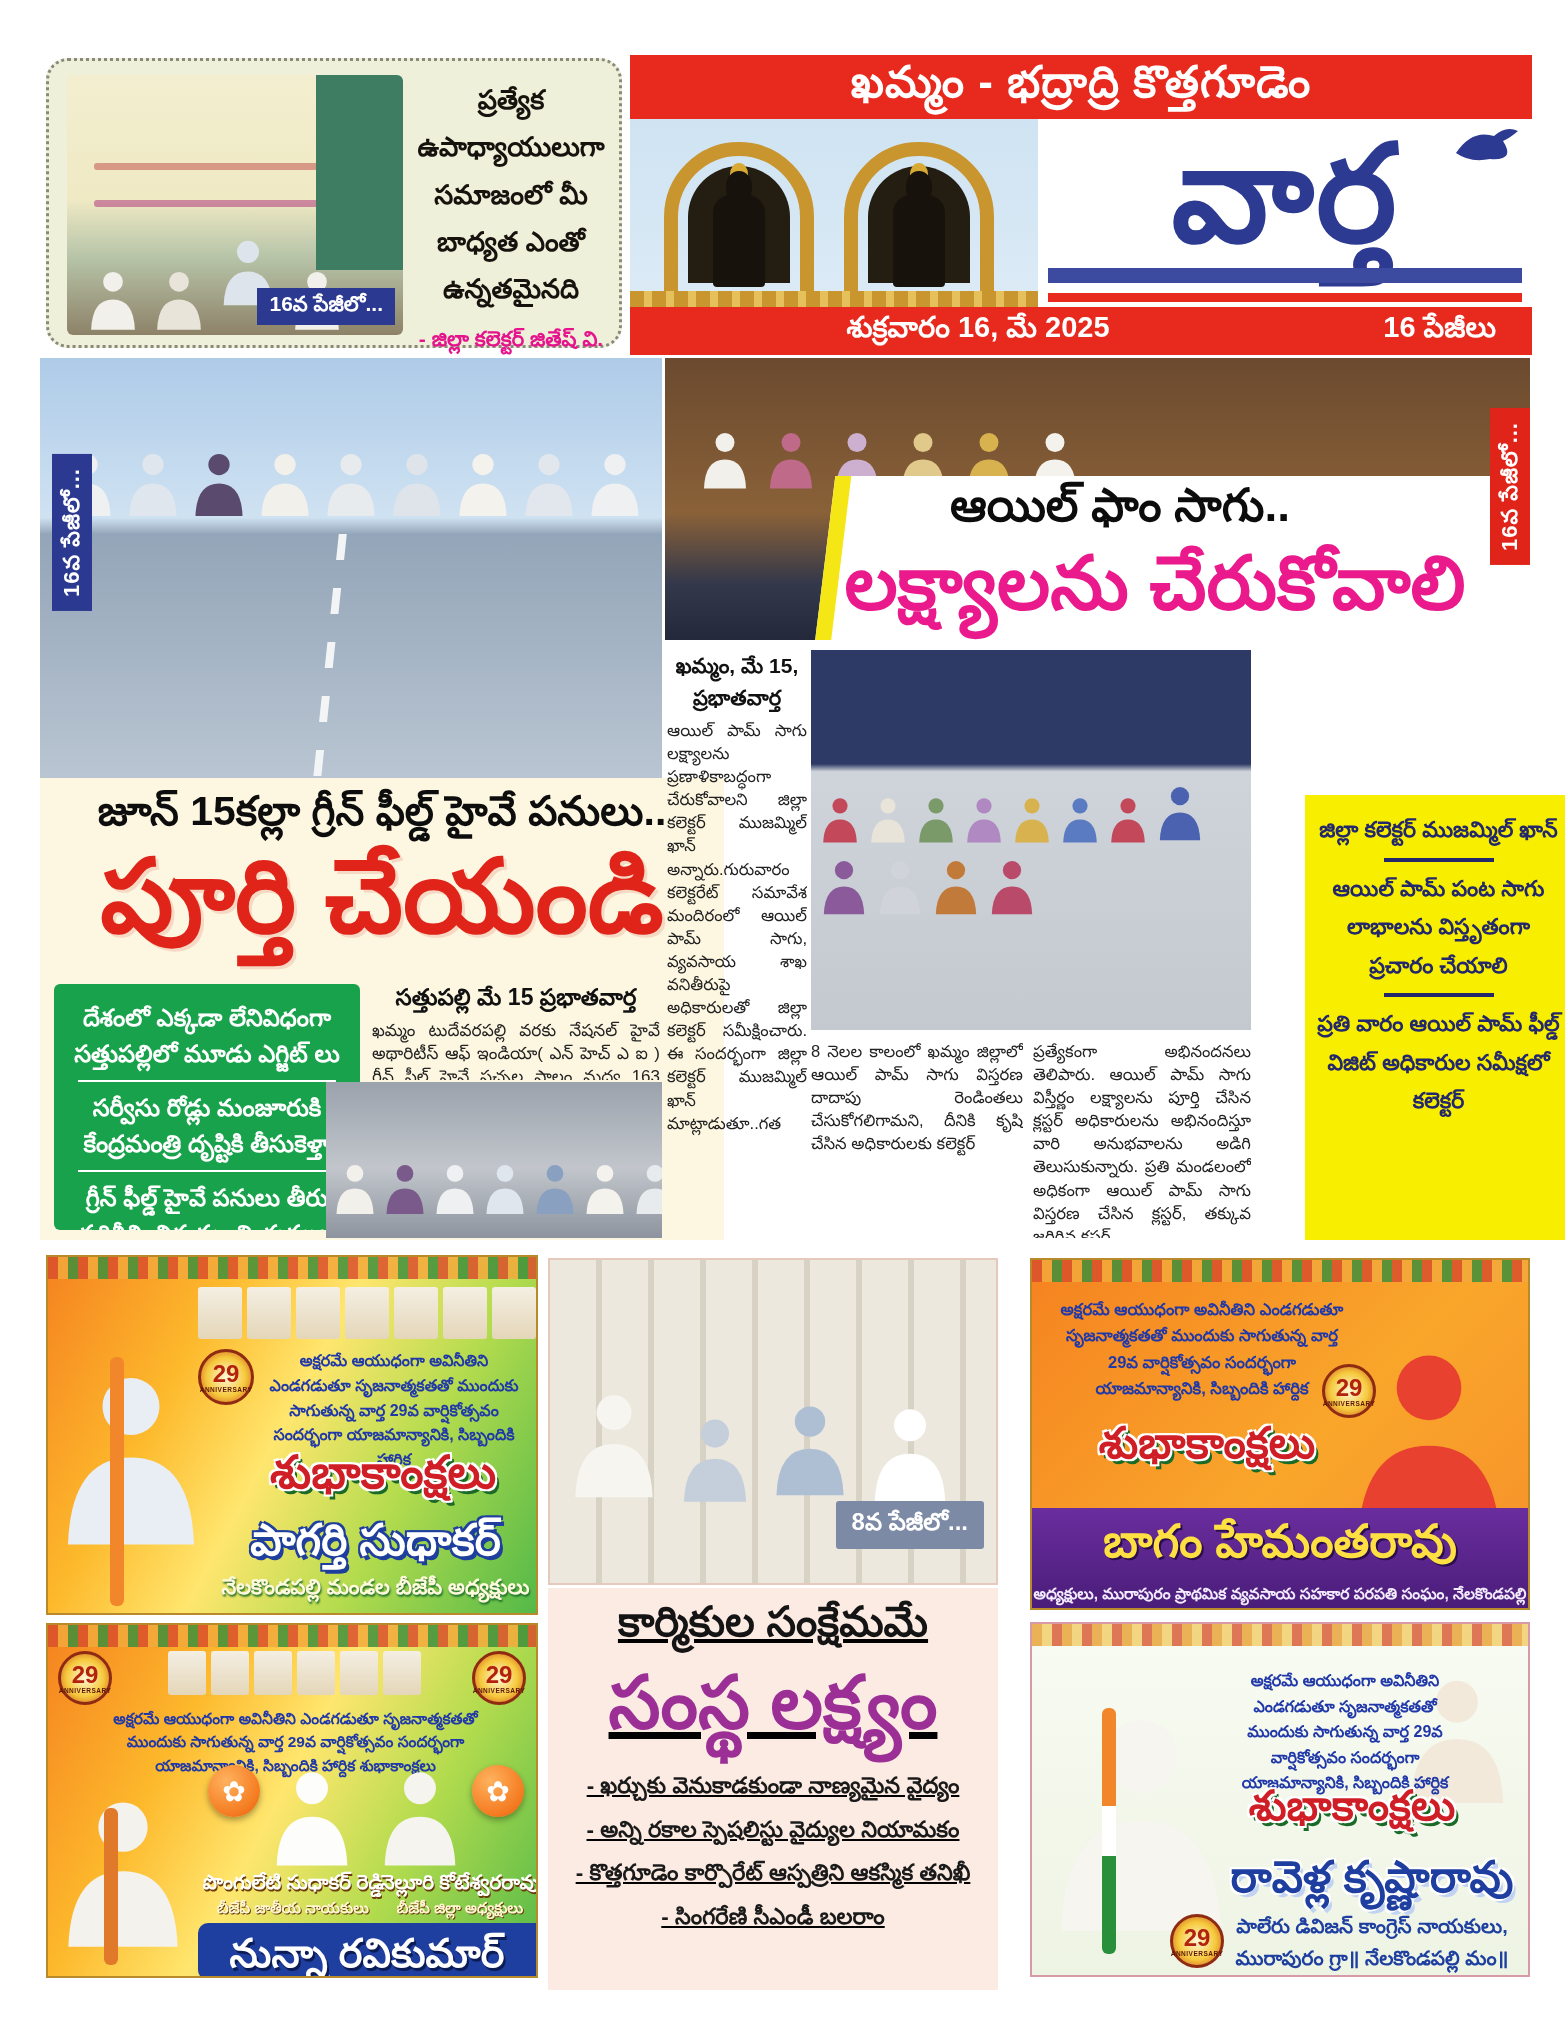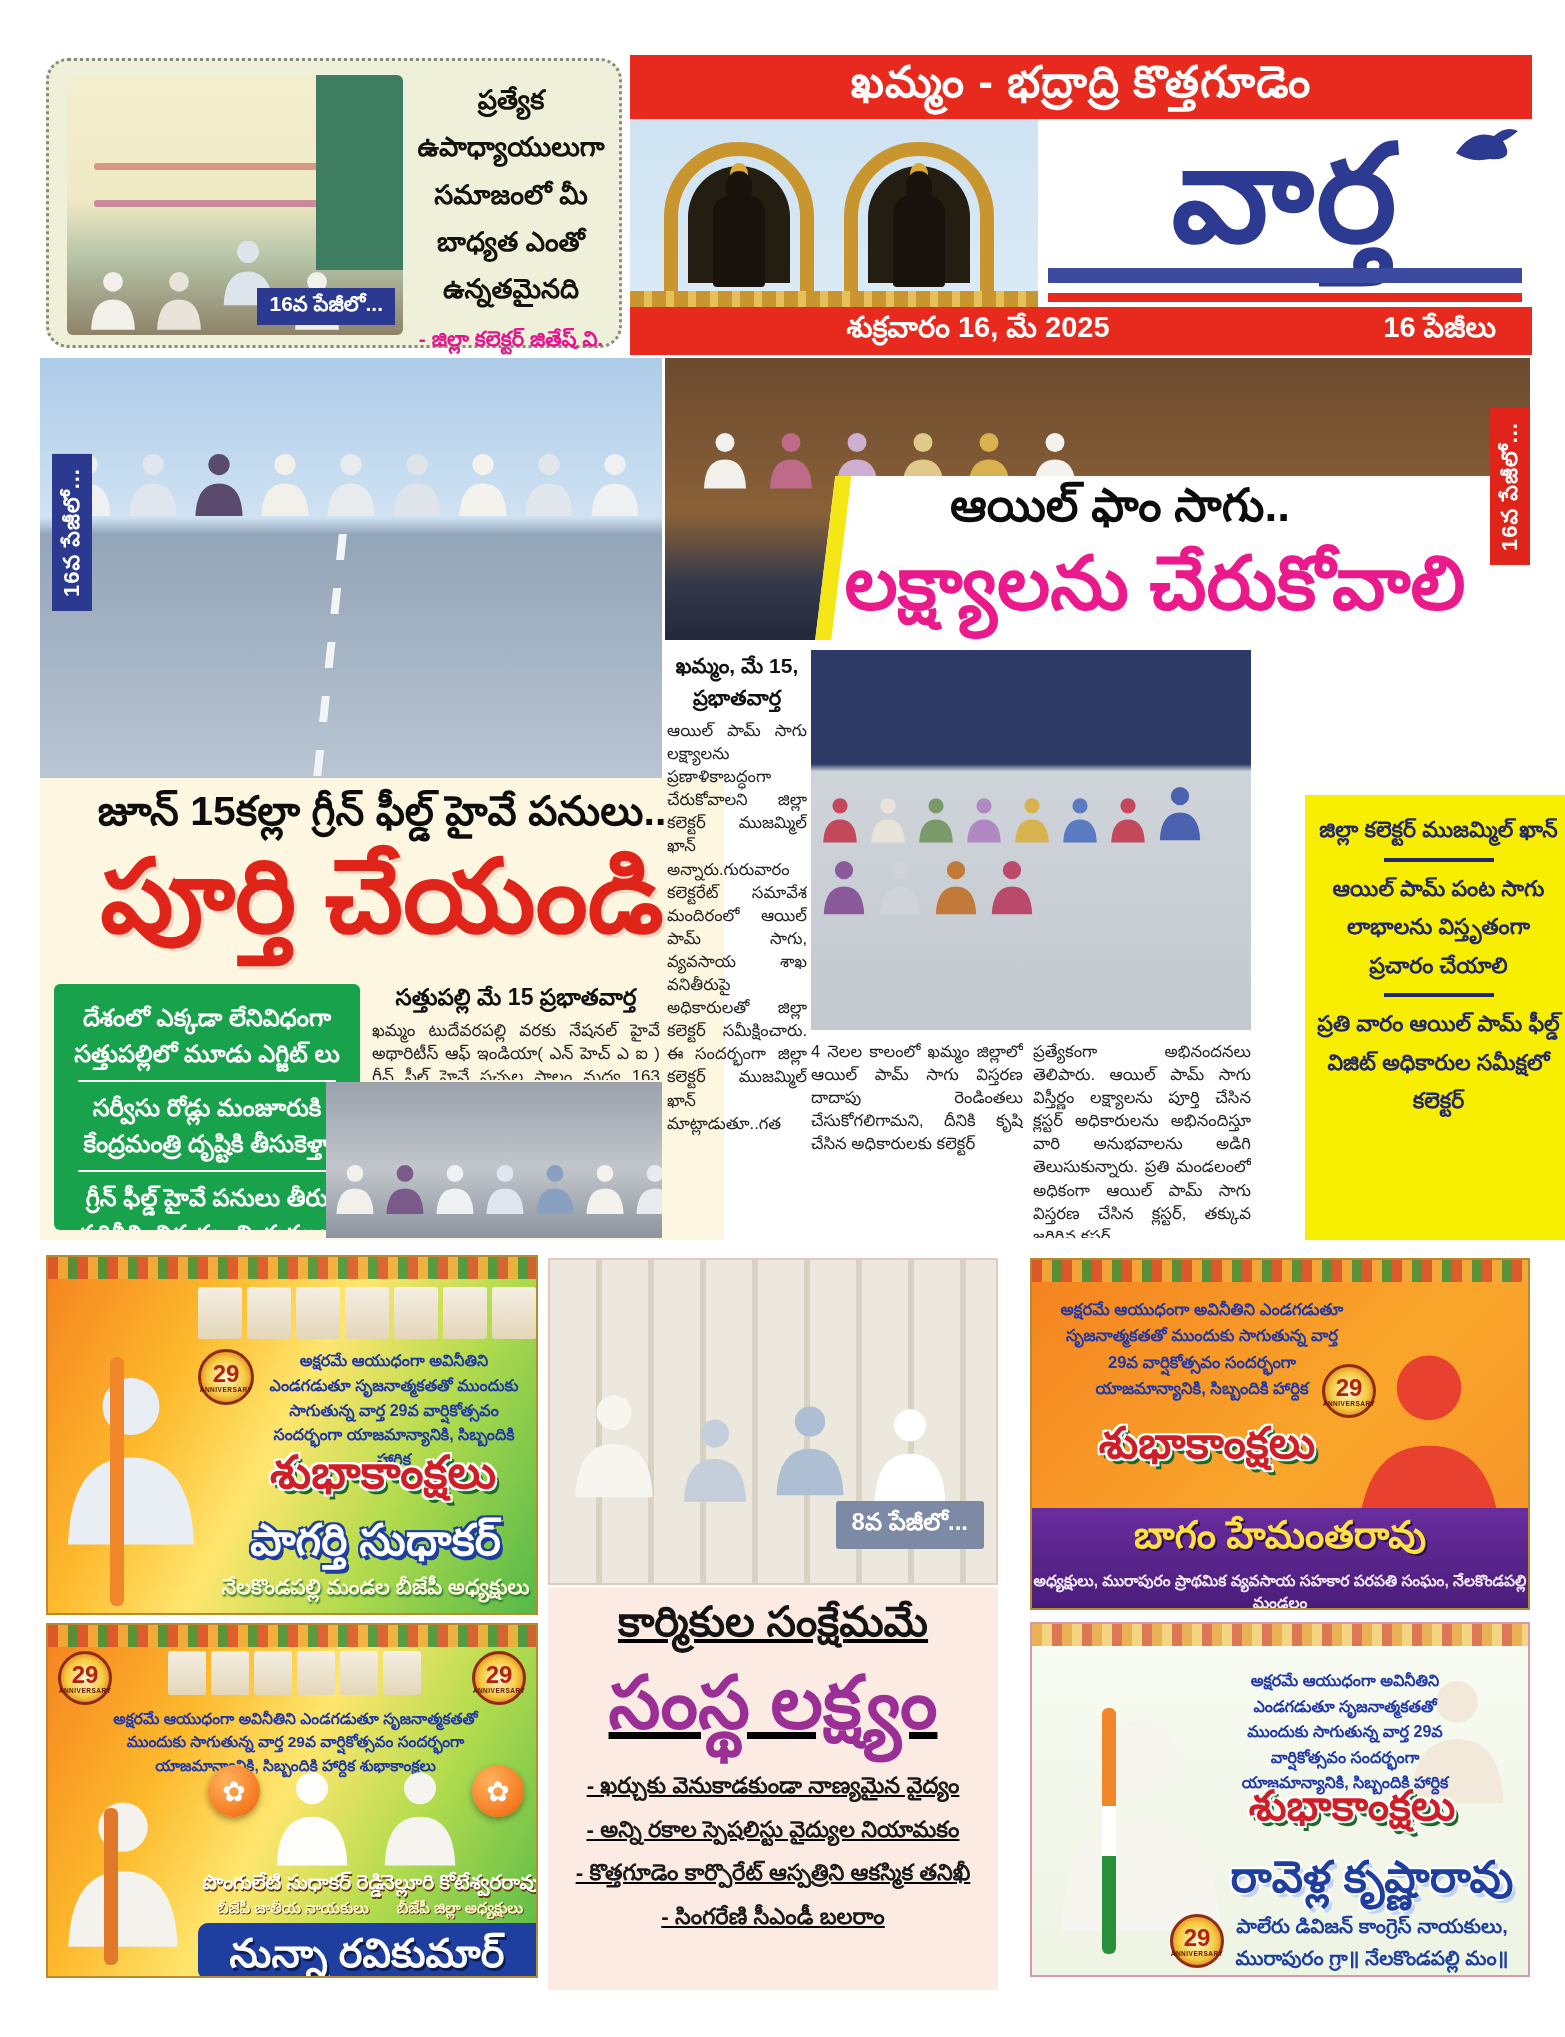--- a/index.html
+++ b/index.html
@@ -115,21 +115,21 @@
   .ad1-name { font-size:44px; font-weight:900; color:#fff; text-align:center;
     text-shadow:-2px -2px 0 #1f3f9e,2px -2px 0 #1f3f9e,-2px 2px 0 #1f3f9e,3px 4px 0 #1f3f9e; }
   .ad1-title { font-size:21px; font-weight:bold; color:#fffadd; text-align:center; text-shadow:1px 2px 2px #1a6e2a; }
   .lotus-circle { border-radius:50%; background:radial-gradient(circle at 35% 30%,#ffb25e 0%,#f47a20 70%,#d95f10 100%);
     display:flex; align-items:center; justify-content:center; color:#fff; font-size:28px; box-shadow:0 3px 6px rgba(0,0,0,.35); }
   .ad2-pname { font-size:20px; font-weight:900; color:#fff; text-align:center; text-shadow:1px 2px 0 #6b3c0c; }
   .ad2-ptitle { font-size:15px; font-weight:bold; color:#fff7cf; text-align:center; text-shadow:1px 1px 0 #6b3c0c; }
   .ad2-band { position:absolute; background:#1e3fa0; border-radius:10px 0 0 10px; text-align:center; padding-top:8px; }
   .ad2-name { font-size:40px; font-weight:900; color:#fff; text-shadow:2px 3px 0 #0c1c55; }
   .ad3-band { position:absolute; left:0; right:0; bottom:0; height:100px; background:linear-gradient(180deg,#6a2d9e 0%,#4a1d7a 100%); text-align:center; padding-top:6px; }
-  .ad3-name { font-size:38px; font-weight:900; color:#ffe042; text-shadow:2px 2px 0 #2a0d4c; }
+  .ad3-name { font-size:46px; font-weight:900; color:#ffe042; text-shadow:2px 2px 0 #2a0d4c; }
   .ad3-title { font-size:15.5px; font-weight:bold; color:#f3ecff; margin-top:4px; line-height:1.45; }
   .ad4 { background:linear-gradient(180deg,#f8fbf2 0%,#eef4e4 100%); border:2px solid #d89aa6; }
   .ad4-name { font-size:44px; font-weight:900; color:#1e3fa0; text-align:center;
     text-shadow:-2px -2px 0 #fff,2px -2px 0 #fff,-2px 2px 0 #fff,3px 4px 0 #c2d2f2; }
   .ad4-title { font-size:20px; font-weight:bold; color:#1e3fa0; text-align:center; line-height:1.6; }
   .scarf { position:absolute; width:14px; height:70%; top:28%; border-radius:6px; }
 
   
   .center-photo { left:548px; top:1258px; width:450px; height:327px; overflow:hidden; border:2px solid #e5c9bd;
     background:repeating-linear-gradient(90deg,#ece8de 0 46px,#d8d2c4 46px 52px), #ece8de; }
@@ -350,21 +350,21 @@
             <use href="#pp" fill="currentColor"></use>
           </svg>
         <svg class="fig" viewBox="0 0 100 118" width="48" height="66" style="color:#c27a3a">
             <use href="#pp" fill="currentColor"></use>
           </svg>
         <svg class="fig" viewBox="0 0 100 118" width="48" height="66" style="color:#ba4a6a">
             <use href="#pp" fill="currentColor"></use>
           </svg>
       </div>
     </div>
-    <div class="s2-colA s2-text">4 నెలల కాలంలో ఖమ్మం జిల్లాలో ఆయిల్ పామ్ సాగు విస్తరణ దాదాపు రెండింతలు చేసుకోగలిగామని, దీనికి కృషి చేసిన అధికారులకు కలెక్టర్</div>
+    <div class="s2-colA s2-text">8 నెలల కాలంలో ఖమ్మం జిల్లాలో ఆయిల్ పామ్ సాగు విస్తరణ దాదాపు రెండింతలు చేసుకోగలిగామని, దీనికి కృషి చేసిన అధికారులకు కలెక్టర్</div>
     <div class="s2-colB s2-text">ప్రత్యేకంగా అభినందనలు తెలిపారు. ఆయిల్ పామ్ సాగు విస్తీర్ణం లక్ష్యాలను పూర్తి చేసిన క్లస్టర్ అధికారులను అభినందిస్తూ వారి అనుభవాలను అడిగి తెలుసుకున్నారు. ప్రతి మండలంలో అధికంగా ఆయిల్ పామ్ సాగు విస్తరణ చేసిన క్లస్టర్, తక్కువ జరిగిన క్లస్టర్</div>
 
     <div class="yellow-box">
       <div class="yellow-item">జిల్లా కలెక్టర్ ముజమ్మిల్ ఖాన్</div>
       <div class="yellow-sep"></div>
       <div class="yellow-item">ఆయిల్ పామ్ పంట సాగు లాభాలను విస్తృతంగా ప్రచారం చేయాలి</div>
       <div class="yellow-sep"></div>
       <div class="yellow-item">ప్రతి వారం ఆయిల్ పామ్ ఫీల్డ్ విజిట్ అధికారుల సమీక్షలో కలెక్టర్</div>
     </div>
   </div>

